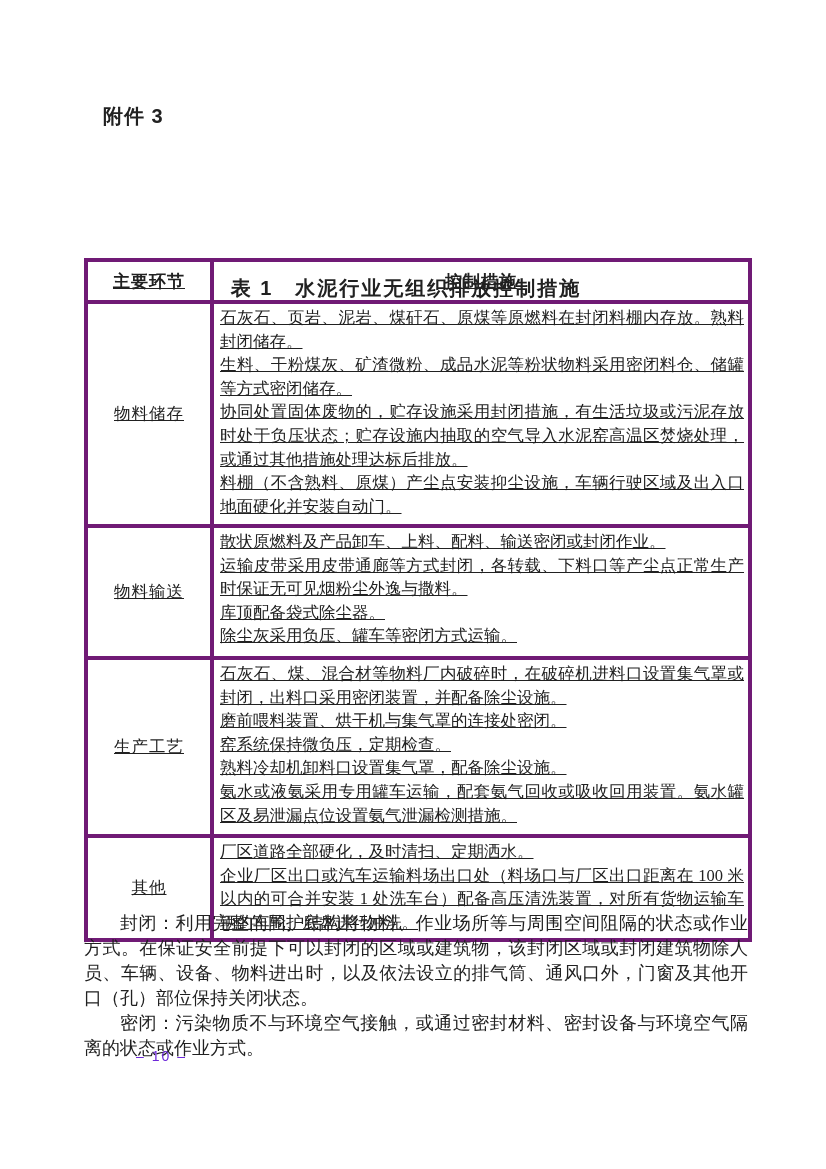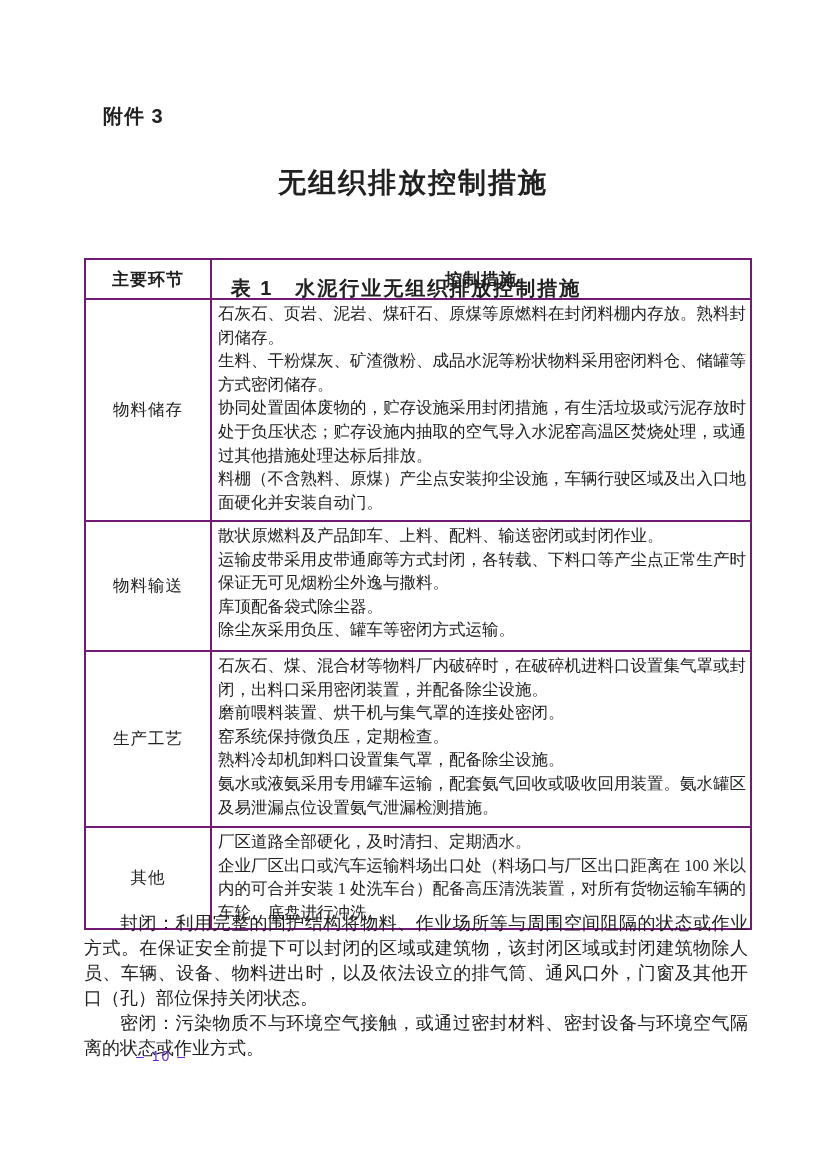--- a/index.html
+++ b/index.html
@@ -26,21 +26,21 @@
     position:absolute;left:0;right:14px;top:228px;
     text-align:center;
     font-family:"Liberation Sans","DejaVu Sans",sans-serif;
     font-size:20px;font-weight:bold;letter-spacing:2px;margin-top:47px;
   }
   table.ctable{
     position:absolute;left:84px;top:258px;width:668px;
     border-collapse:collapse;table-layout:fixed;
   }
   .ctable col.c1{width:126px;}
-  .ctable th,.ctable td{border:2px solid #701a75;}
+  .ctable th,.ctable td{border:4px solid #701a75;text-decoration:underline;}
   .ctable th{
     height:38px;
     font-family:"Liberation Sans","DejaVu Sans",sans-serif;
     font-size:17px;font-weight:bold;letter-spacing:1px;
     text-align:center;vertical-align:middle;padding:0;
   }
   td.stage{
     text-align:center;vertical-align:middle;
     font-size:16.5px;letter-spacing:1px;padding:0;border-radius:8px;
   }
@@ -64,21 +64,20 @@
     font-size:14px;color:#6d28d9;letter-spacing:2px;
   }
 </style>
 </head>
 <body>
 
 <div class="page">
 
   <div class="attachment">附件 3</div>
 
-  <h1 class="title">无组织排放控制措施</h1>
 
   <div class="caption">表 1　水泥行业无组织排放控制措施</div>
 
   <table class="ctable">
     <colgroup>
         <col class="c1">
         <col class="c2">
       </colgroup>
     <thead>
       <tr>

